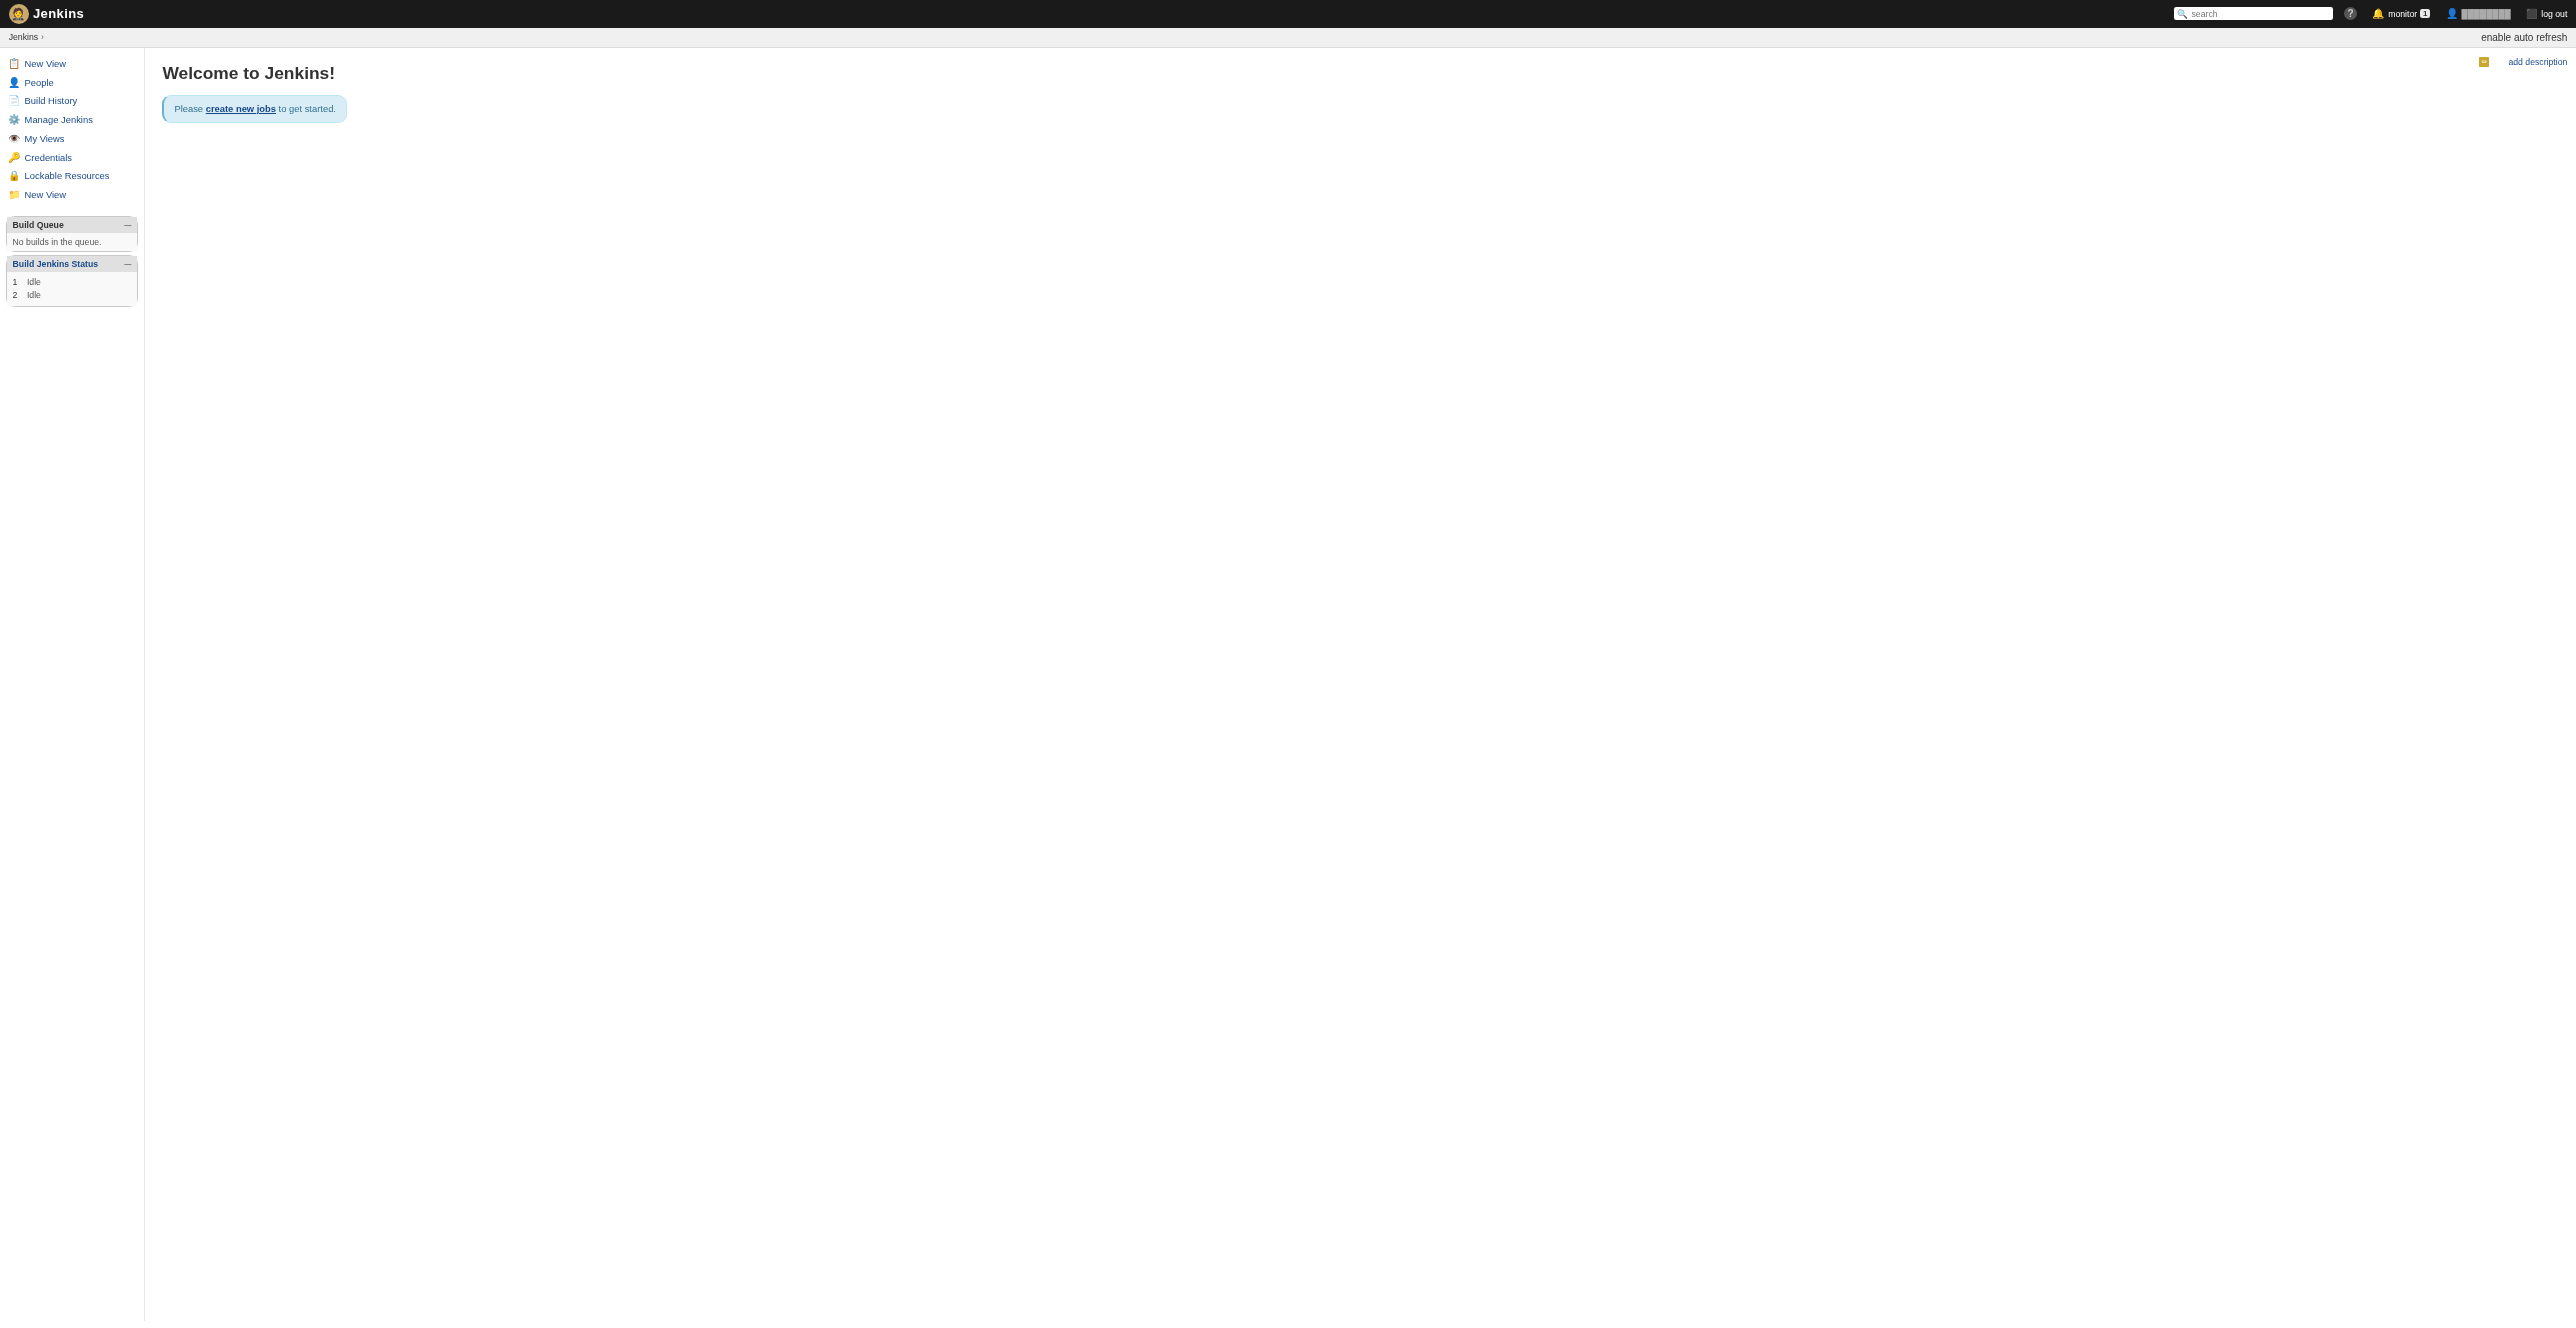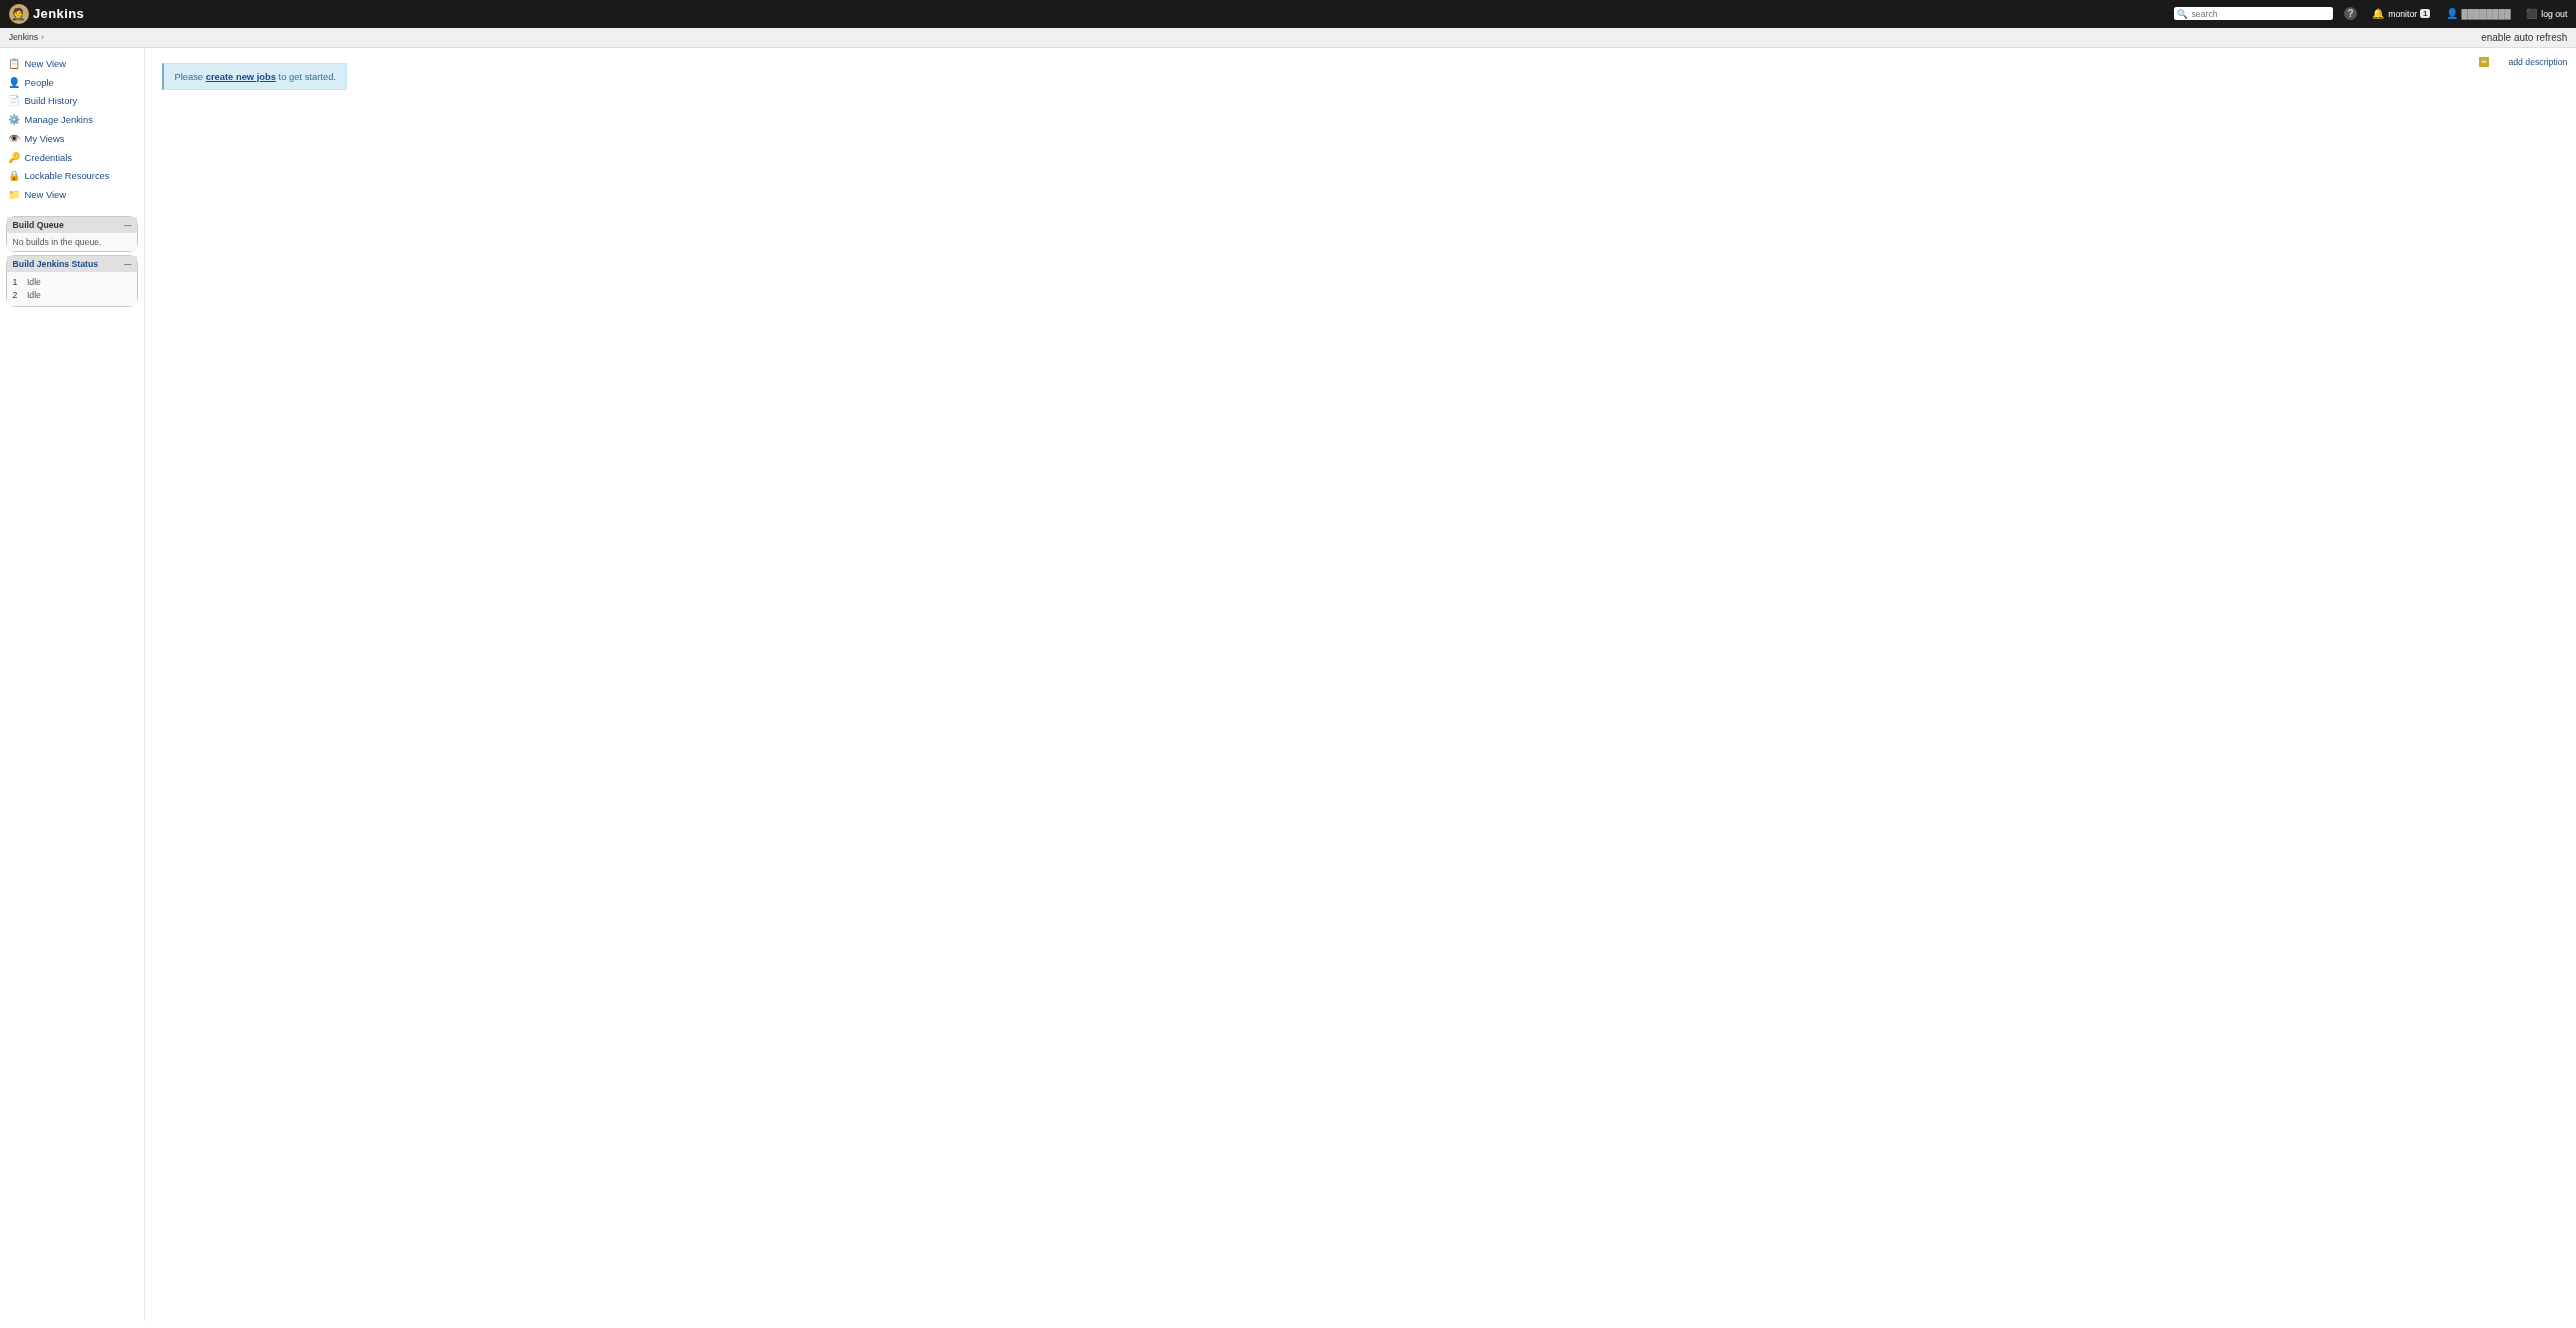--- a/index.html
+++ b/index.html
@@ -212,21 +212,21 @@
       margin-bottom: 11.6px;
     }
     #welcome-box {
       background: #d9edf7;
       border: 0.7px solid #bce8f1;
       border-left: 2.9px solid #6ab0cf;
       padding: 7.2px 10px;
       font-size: 9.4px;
       color: #31708f;
       display: inline-block;
-      border-radius: 0;
+      border-radius: 9px;
     }
     #welcome-box a {
       color: #1a4a8a;
       font-weight: bold;
       text-decoration: underline;
       cursor: pointer;
     }
 
     
     #add-description-area {
@@ -370,20 +370,21 @@
       <span class="executor-num">2</span>
       <span>Idle</span>
     </div>
             </div>
         </div>
       </div>
 
     </div>
 
     <div id="main">
+      <h1 id="welcome-title">Welcome to Jenkins!</h1>
       <div id="welcome-box">
         <span>Please </span><a>create new jobs</a><span> to get started.</span>
       </div>
     </div>
 
   </div>
 
 </div>
 
 

